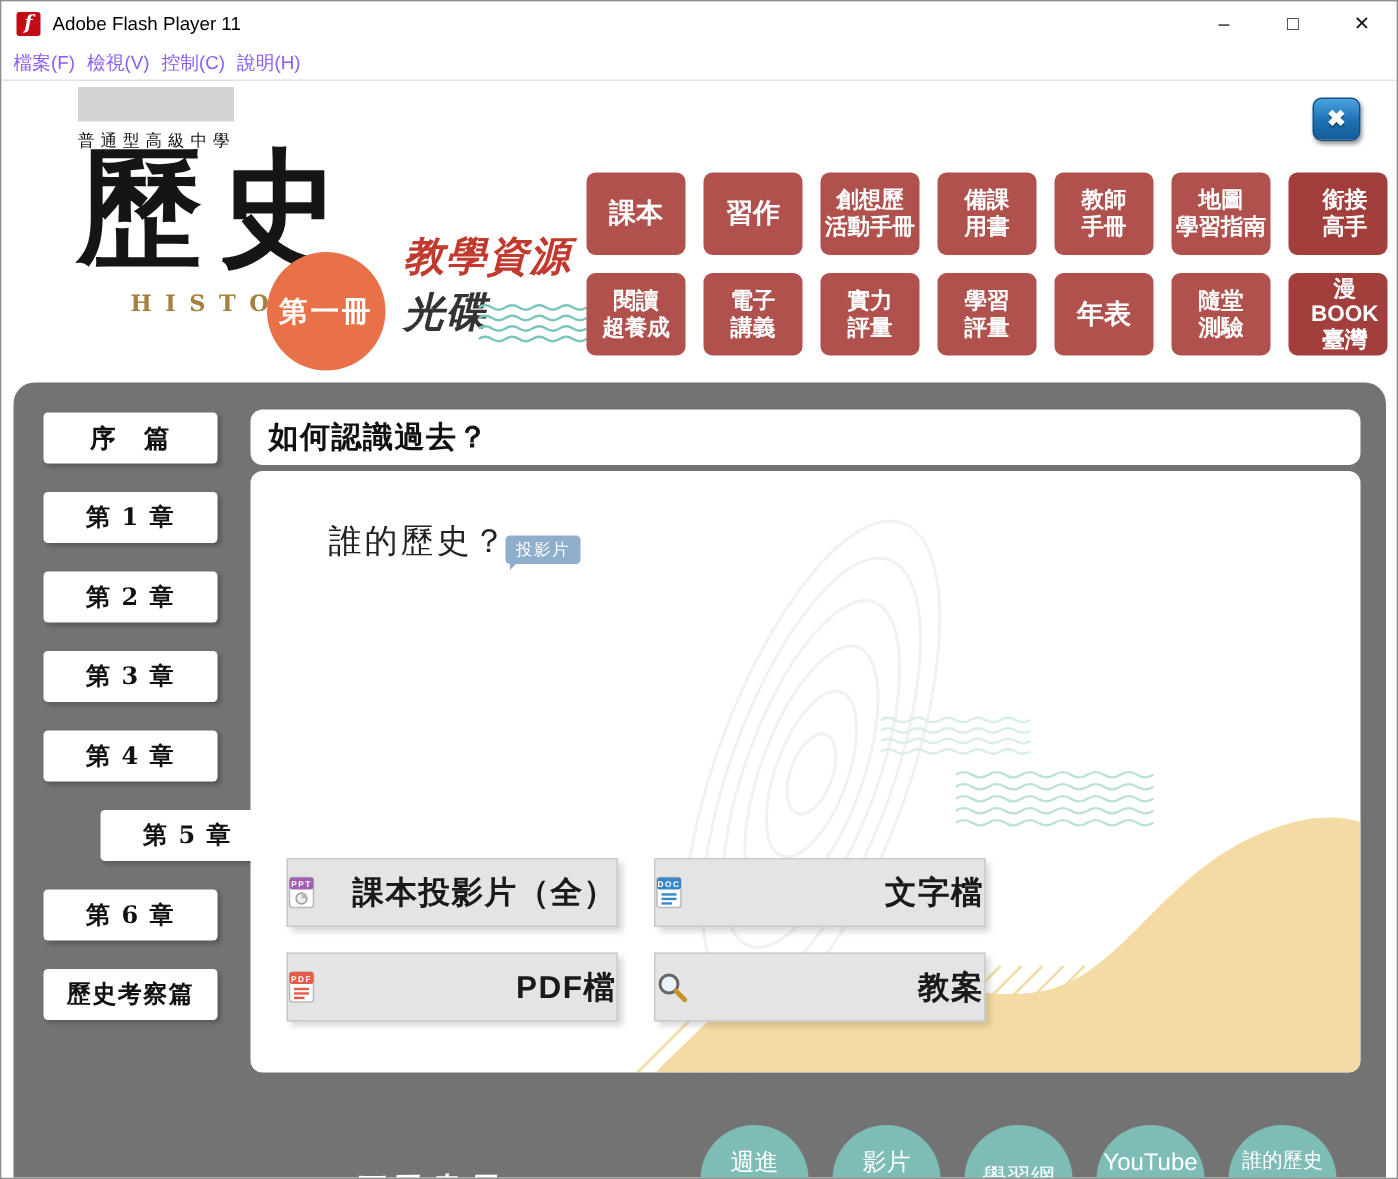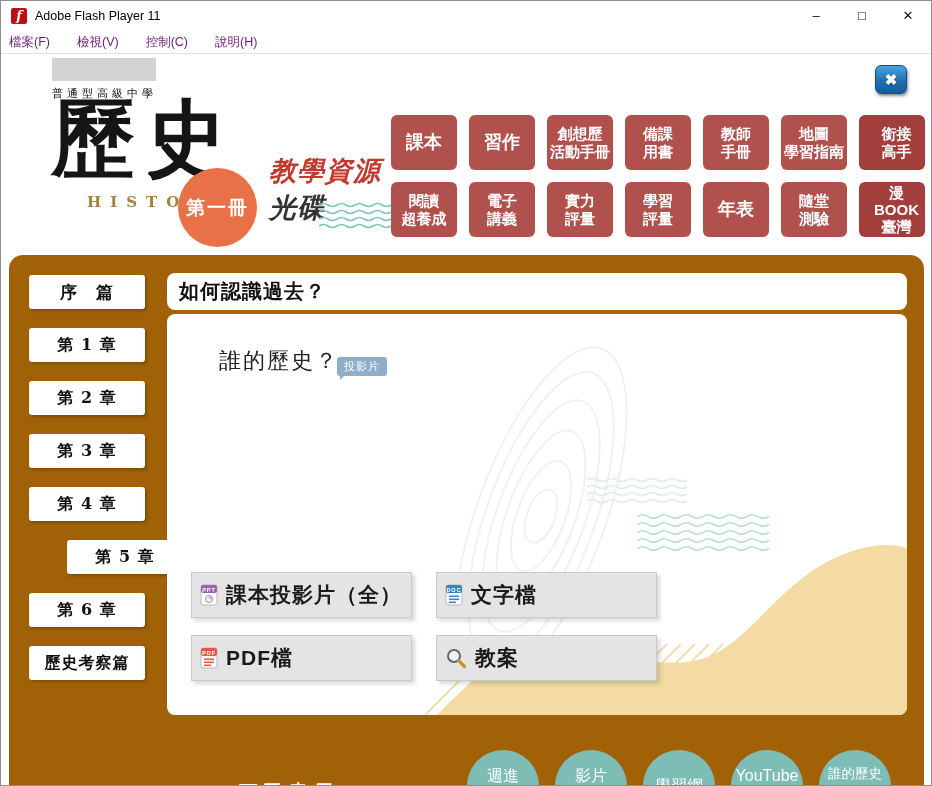--- a/index.html
+++ b/index.html
@@ -14,21 +14,21 @@
                background:#c30b16; border-radius:2px; color:#fff;
                font:italic bold 13px "DejaVu Serif", serif; text-align:center; line-height:16px; }
   .win-title{ position:absolute; left:34px; top:8px; font-size:12.5px; color:#000; }
   .win-controls{ position:absolute; right:0; top:0; height:30px; display:flex; }
   .win-controls div{ width:46px; height:30px; text-align:center; line-height:30px;
                      font-size:13px; color:#111; cursor:default; }
 
   
   .menubar{ position:absolute; left:0; top:30px; width:100%; height:23px; background:#fff;
             border-bottom:1px solid #e2e2e2; display:flex; align-items:center;
-            gap:27px; padding-left:8px; font-size:12.5px; color:#701a75; }
+            gap:8px; padding-left:8px; font-size:12.5px; color:#8b5cf6; }
   .menubar span{ cursor:default; }
 
   
   .stage{ position:absolute; left:0; top:54px; width:930px; height:731px; background:#fff; }
 
   
   .school-logo{ position:absolute; left:51px; top:3px; width:104px; height:23px; background:#d3d3d3; }
   .school-type{ position:absolute; left:51px; top:31px; font-size:11px; letter-spacing:4px;
                 color:#111; font-weight:normal; }
   .main-title{ position:absolute; left:50px; top:42px; font:bold 84px/1 "DejaVu Serif", serif;
@@ -55,21 +55,21 @@
              display:grid; grid-template-columns:repeat(7,66px); grid-auto-rows:55px;
              column-gap:10px; row-gap:13px;gap:12px; }
   .res-btn{ background:#b0514d; border-radius:6px; color:#fff; display:flex; align-items:center;
             justify-content:center; text-align:center; font-size:18px; font-weight:bold;
             line-height:1.15; white-space:pre-line; cursor:pointer; padding:2px; }
   .res-btn.small{ font-size:15px; }
   .res-btn.dark{ background:#a23e3b;padding-left:11px; }
 
   
   .tan-panel{ position:absolute; left:8px; top:200px; width:915px; height:531px;
-              background:#a16207; border-radius:14px 14px 0 0; }
+              background:#737373; border-radius:14px 14px 0 0; }
 
   
   .sidebar{ position:absolute; left:20px; top:20px; width:116px; }
   .side-btn{ width:116px; height:34px; background:#fff; border-radius:3px; margin-bottom:19px;
              box-shadow:2px 2px 3px rgba(0,0,0,.22); display:flex; align-items:center; justify-content:center;
              font:bold 17px "DejaVu Serif", serif; color:#111; letter-spacing:1px; cursor:pointer; }
 
   
   .sec-bar{ position:absolute; left:158px; top:18px; width:740px; height:37px; background:#fff;
             border-radius:8px; display:flex; align-items:center; padding-left:12px; }
@@ -80,22 +80,22 @@
   .question{ position:absolute; left:52px; top:32px; font-size:22px; color:#222; letter-spacing:2px; }
   .tag{ position:absolute; left:170px; top:43px; background:#8faecb; color:#fff; font-size:11px;
         padding:2px 7px; border-radius:3px; letter-spacing:1px; }
   .tag:after{ content:""; position:absolute; left:3px; bottom:-4px; border:4px solid transparent;
               border-top-color:#8faecb; border-left-color:#8faecb; }
 
   .file-grid{ position:absolute; left:24px; top:258px; display:grid;
               grid-template-columns:221px 221px; column-gap:24px; row-gap:17px; }
   .file-btn{ height:46px; background:#e4e4e4; border:1px solid #c9c9c9;
              box-shadow:3px 3px 4px rgba(0,0,0,.15); display:flex; align-items:center;
-             justify-content:flex-start; gap:8px; font-size:21px; font-weight:bold; color:#1a1a1a;
-             cursor:pointer; letter-spacing:1px;padding-left:8px; }
+             justify-content:space-between; gap:8px; font-size:21px; font-weight:bold; color:#1a1a1a;
+             cursor:pointer; letter-spacing:1px; }
 
   
   .publisher{ position:absolute; left:177px; top:524px; display:flex; align-items:center; gap:6px;
               color:#fff; }
   .publisher .name{ font:italic bold 21px "DejaVu Serif", serif; letter-spacing:4px; }
   .circles{ position:absolute; left:458px; top:495px; display:flex; gap:16px; }
   .circle{ width:72px; height:72px; border-radius:50%; background:#7ebcb6; color:#fff;
            display:flex; flex-direction:column; align-items:center; justify-content:center;
            text-align:center; font-size:16px; line-height:1.25; white-space:pre-line; cursor:pointer; }
   .circle .sub{ font-size:8.5px; line-height:1.3; margin-top:2px; white-space:pre-line; }

